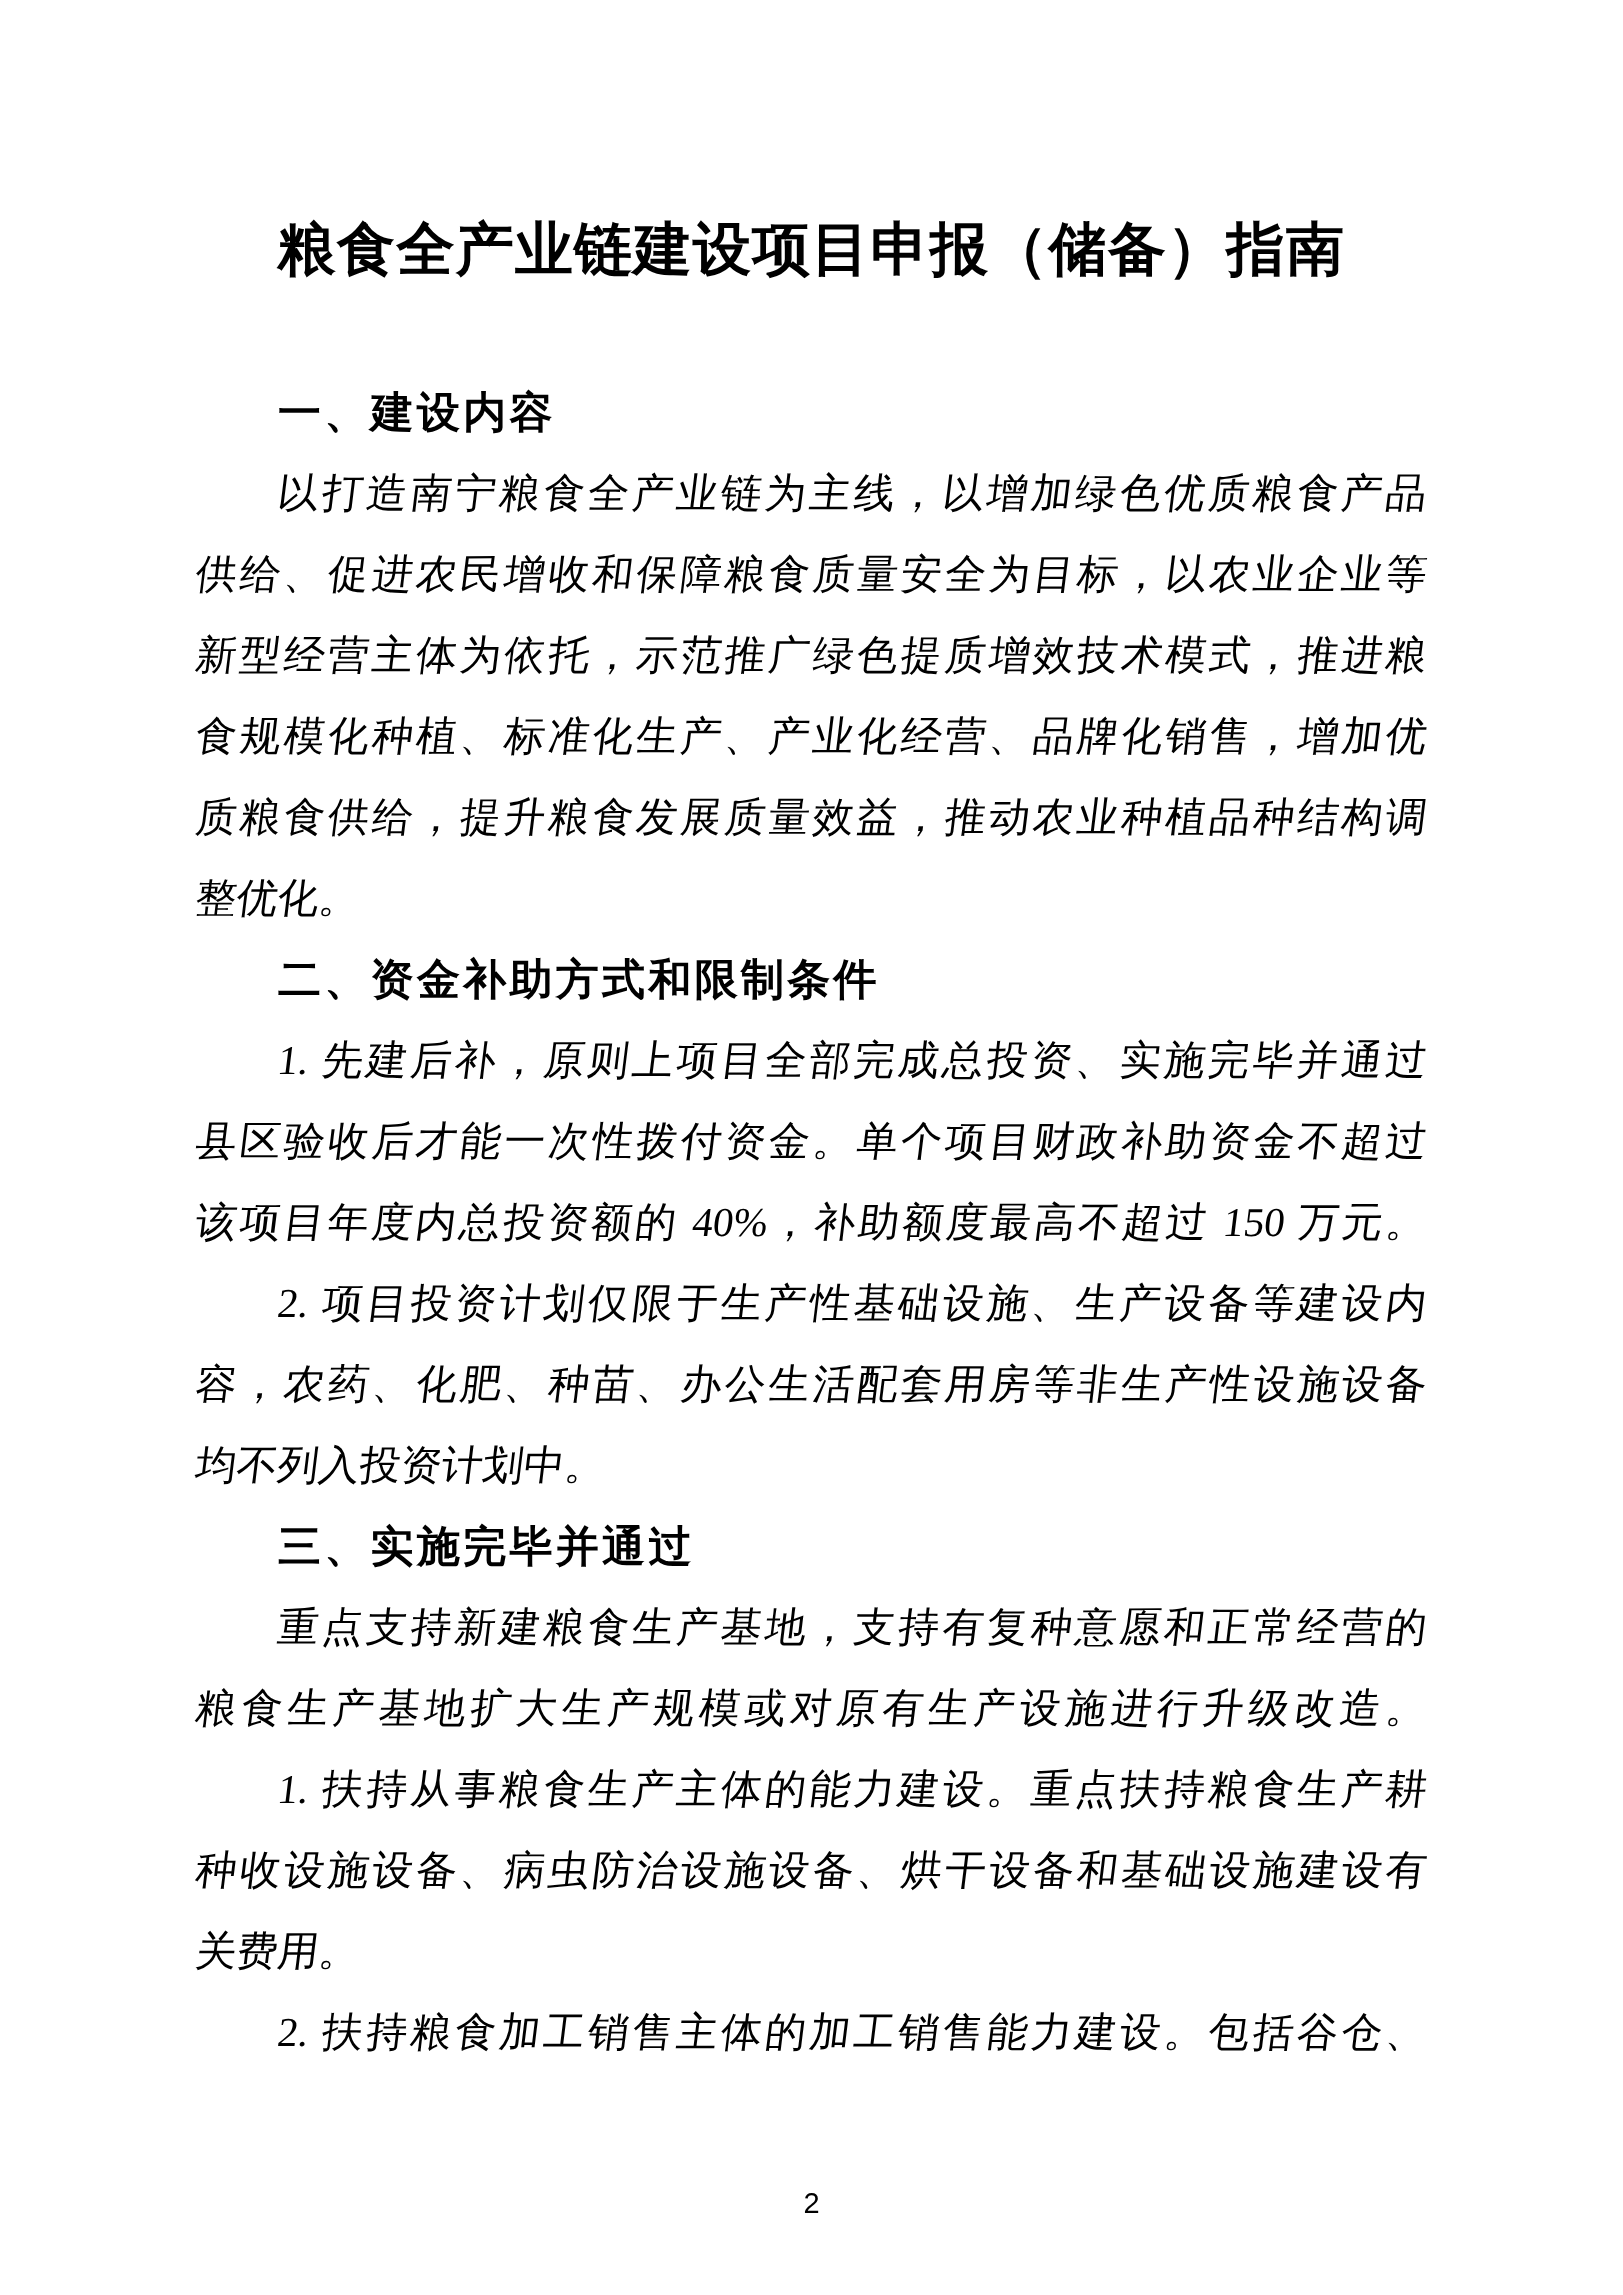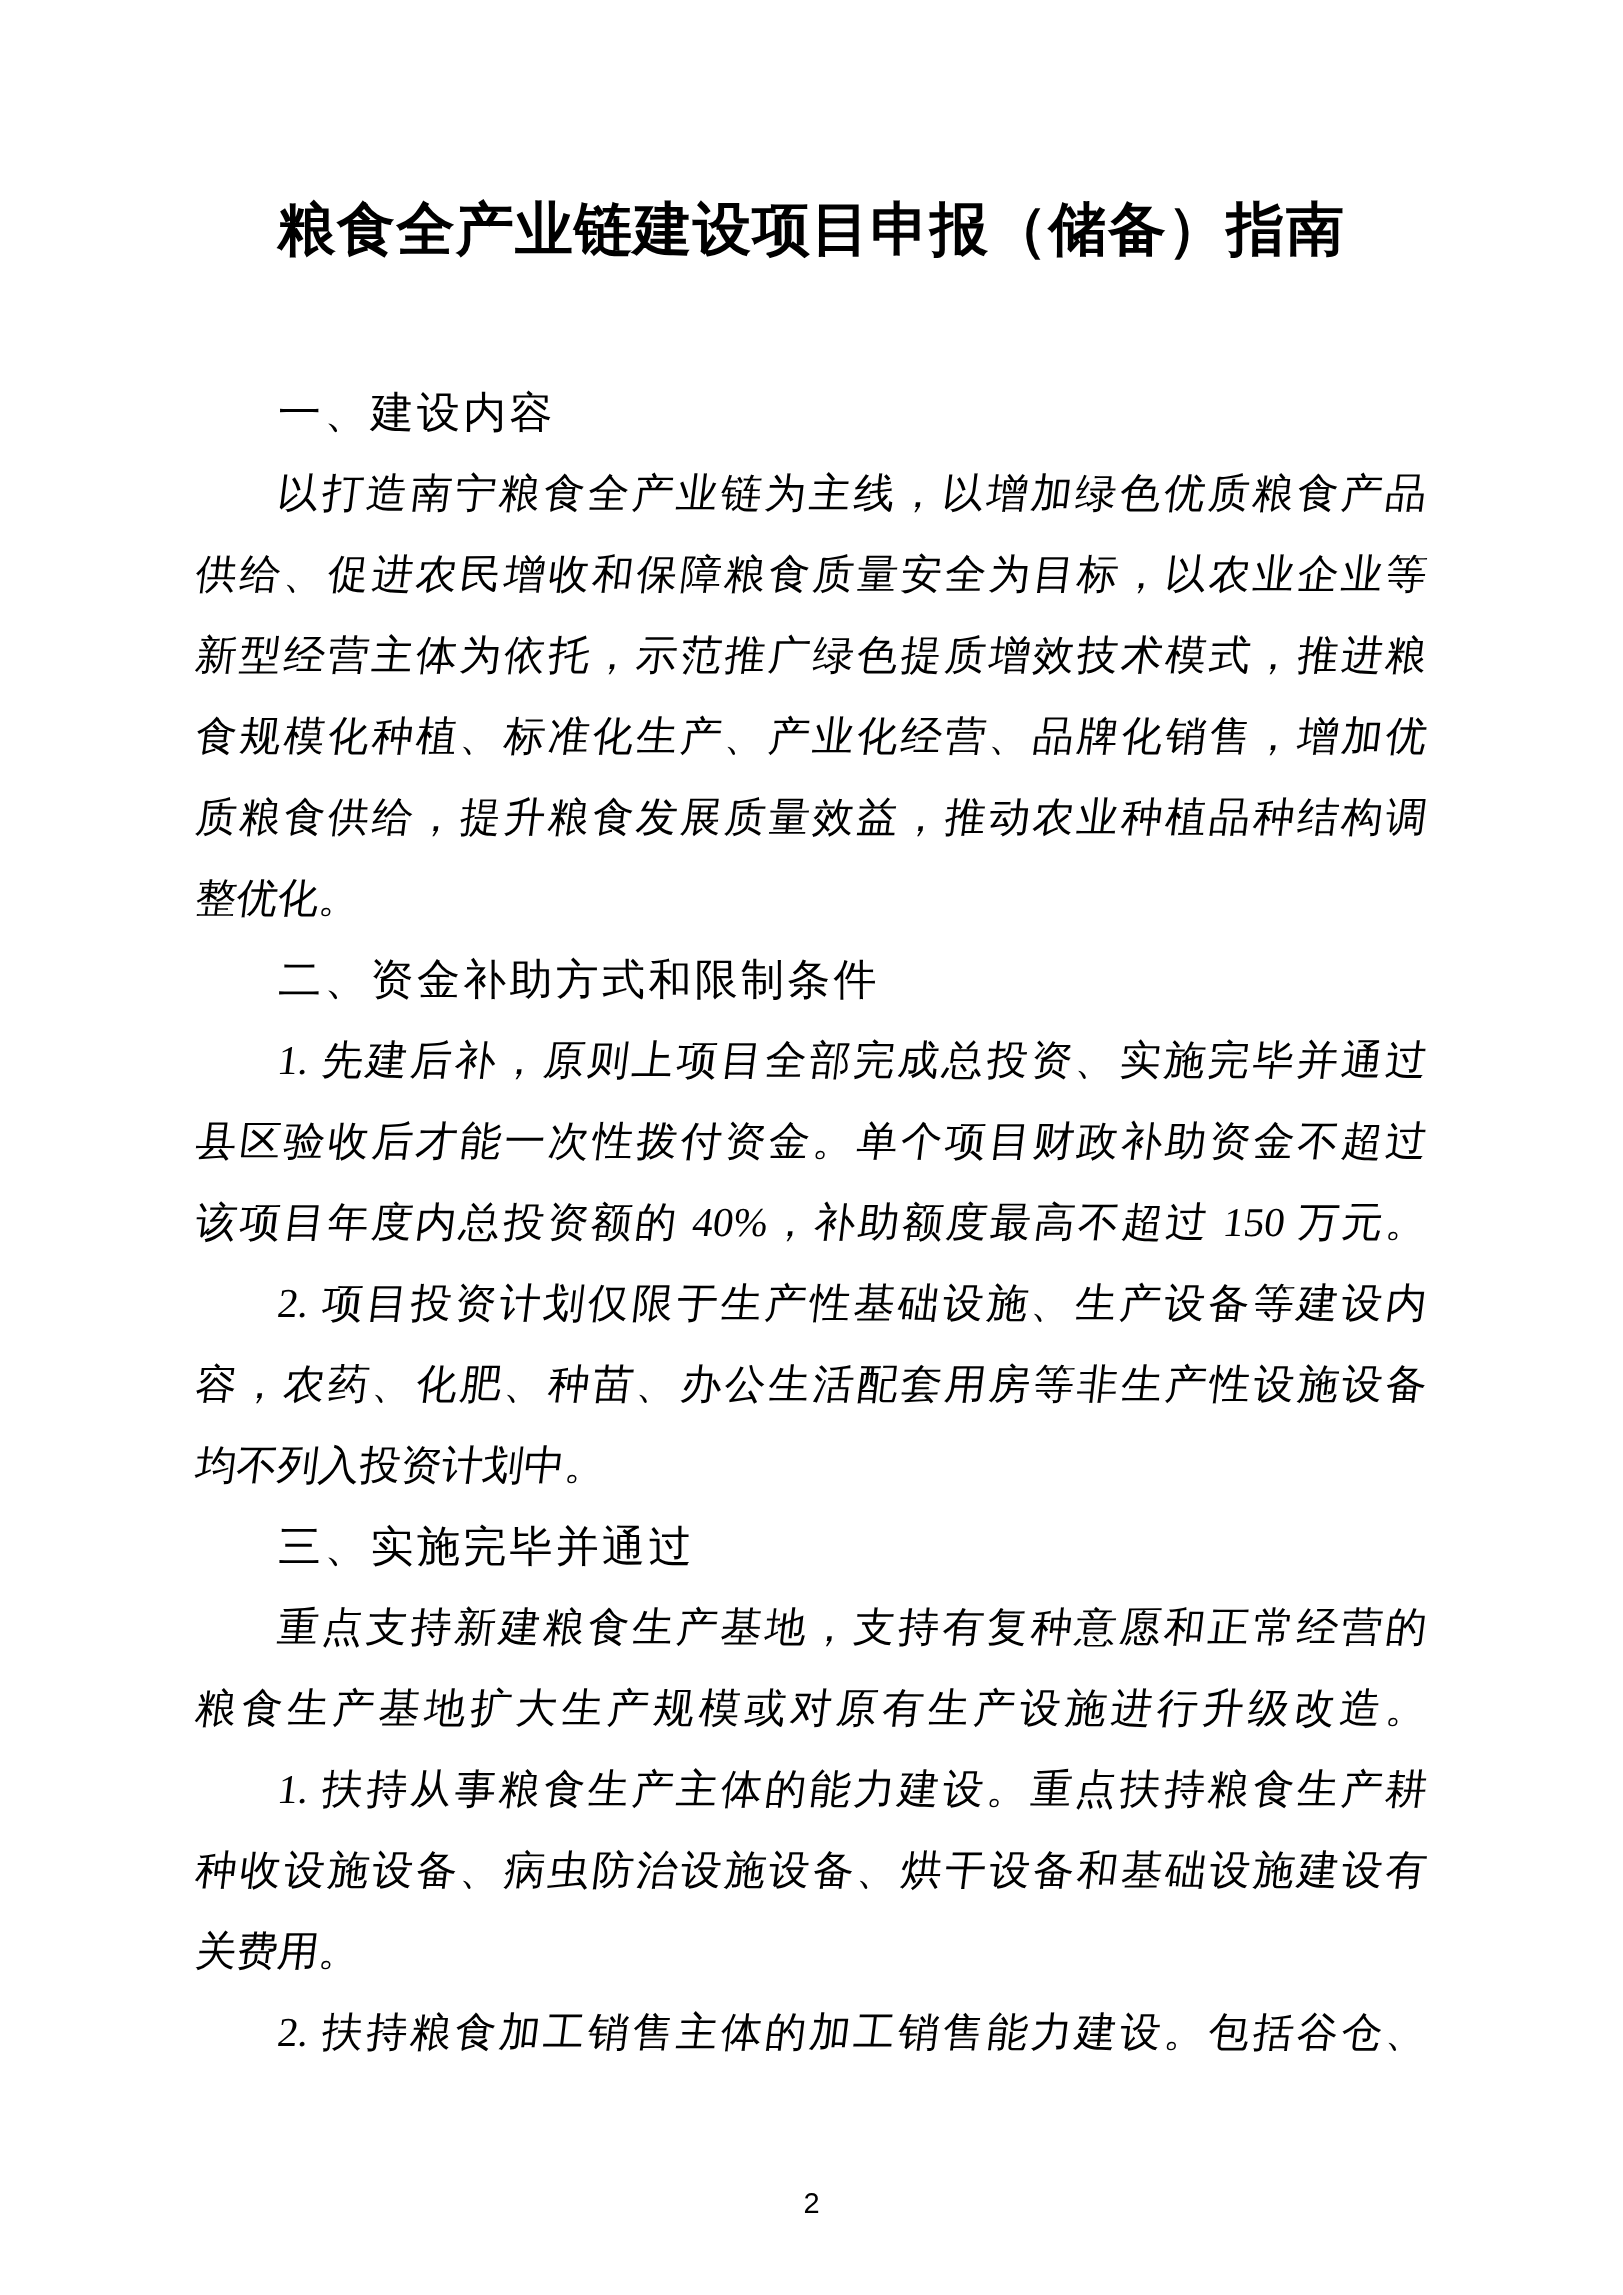--- a/index.html
+++ b/index.html
@@ -11,21 +11,21 @@
     position: relative;
     width: 1623px;
     height: 2295px;
     background: #ffffff;
     color: #000000;
     font-family: "Liberation Serif", serif;
     overflow: hidden;
   }
   .doc-title {
     position: absolute;
-    top: 188px;
+    top: 208px;
     left: 0;
     width: 100%;
     text-align: center;
     font-size: 58px;
     font-weight: 700;
     letter-spacing: 1.3px;
     line-height: 84px;
     white-space: nowrap;
   }
   .content {
@@ -36,21 +36,21 @@
   }
   .line {
     height: 81px;
     line-height: 81px;
     font-size: 41px;
     white-space: nowrap;
   }
   
   .heading {
     font-family: "Liberation Sans", sans-serif;
-    font-weight: 400;
+    font-weight: 700;
     font-size: 43px;
     padding-left: 82px;
     letter-spacing: 3.3px;
     white-space: nowrap;
   }
   
   .body-text {
     transform: skewX(-7deg);
     white-space: normal;
   }

